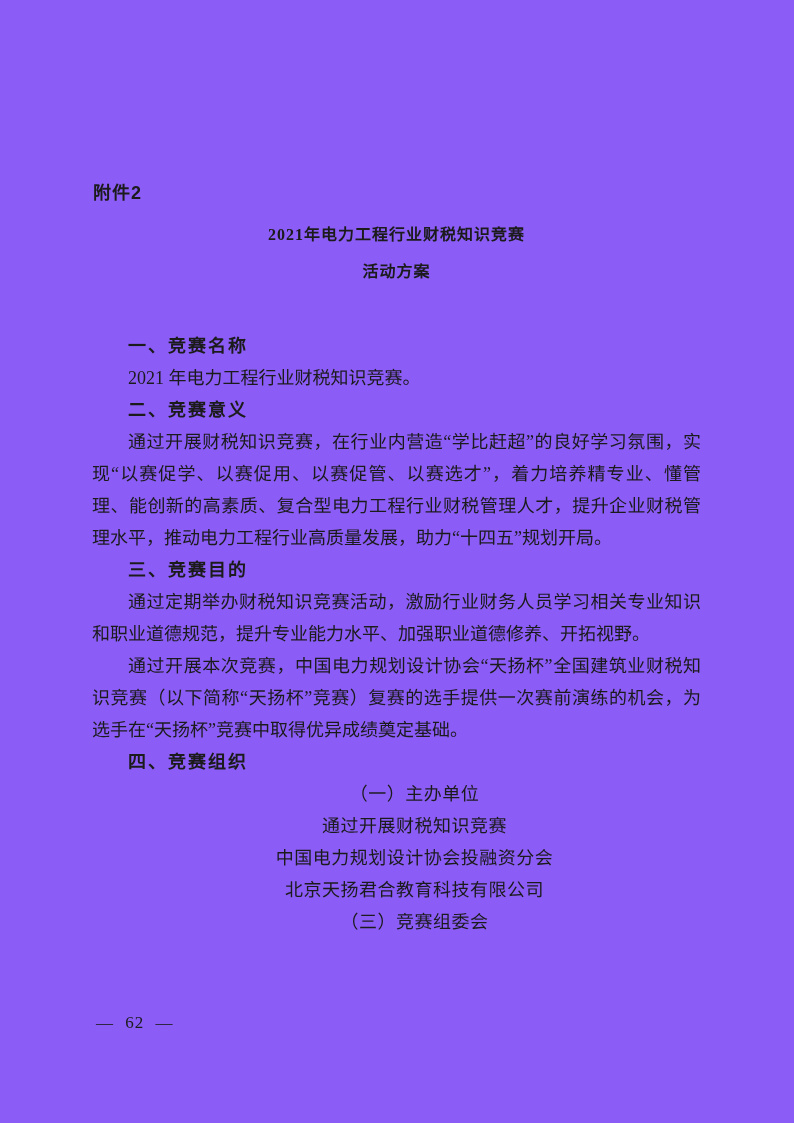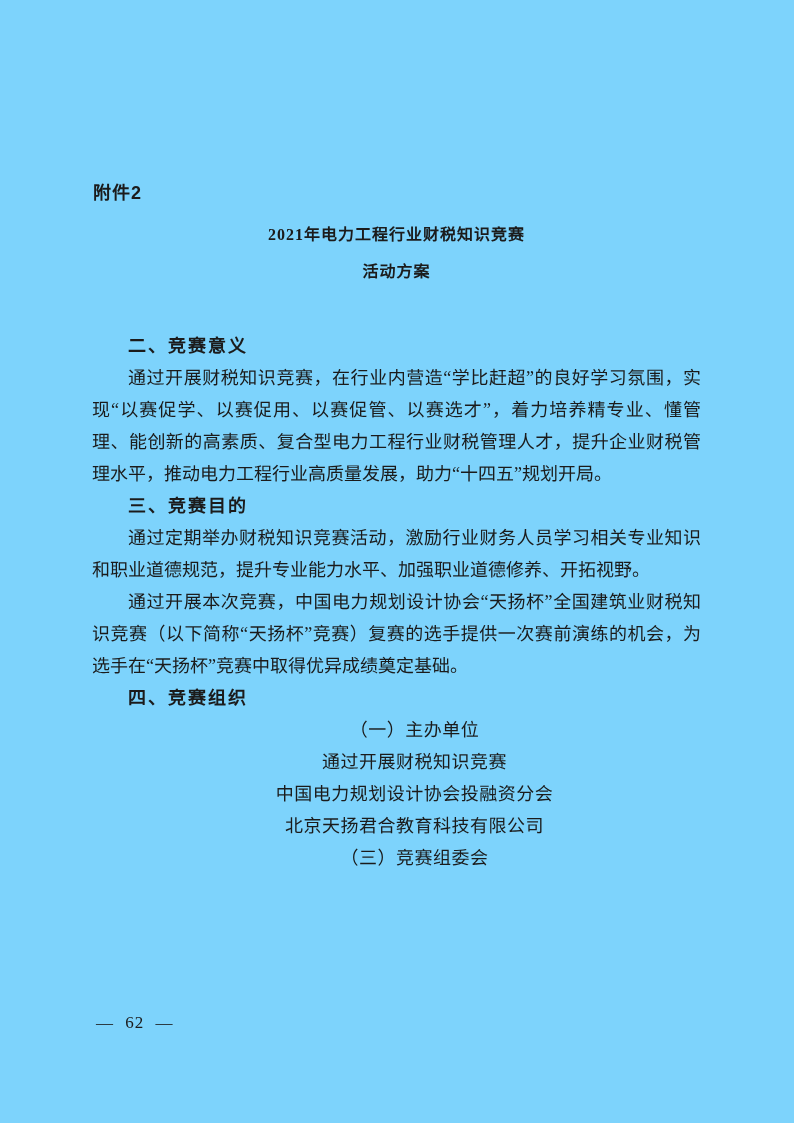--- a/index.html
+++ b/index.html
@@ -6,21 +6,21 @@
   html, body {
     margin: 0;
     padding: 0;
     background: #ffffff;
   }
   .page {
     position: relative;
     width: 794px;
     height: 1123px;
     margin: 0 auto;
-    background: #7dd3fc;
+    background: #8b5cf6;
     color: #1b1b1b;
     font-family: "Liberation Serif", "DejaVu Serif", serif;
     overflow: hidden;
   }
   .attachment-label {
     margin: 182px 0 0 93px;
     font-family: "Liberation Sans", "DejaVu Sans", sans-serif;
     font-weight: bold;
     font-size: 18px;
     line-height: 23px;
@@ -80,20 +80,24 @@
 
   <div class="attachment-label">附件2</div>
 
   <div class="doc-title">
     <div>2021年电力工程行业财税知识竞赛</div>
     <div>活动方案</div>
   </div>
 
   <div class="doc-body">
 
+  <div class="section">
+        <h2 class="section-heading">一、竞赛名称</h2>
+        <p class="para">2021 年电力工程行业财税知识竞赛。</p>
+      </div>
       <div class="section">
         <h2 class="section-heading">二、竞赛意义</h2>
         <p class="para">通过开展财税知识竞赛，在行业内营造“学比赶超”的良好学习氛围，实现“以赛促学、以赛促用、以赛促管、以赛选才”，着力培养精专业、懂管理、能创新的高素质、复合型电力工程行业财税管理人才，提升企业财税管理水平，推动电力工程行业高质量发展，助力“十四五”规划开局。</p>
       </div>
       <div class="section">
         <h2 class="section-heading">三、竞赛目的</h2>
         <p class="para">通过定期举办财税知识竞赛活动，激励行业财务人员学习相关专业知识和职业道德规范，提升专业能力水平、加强职业道德修养、开拓视野。</p>
         <p class="para">通过开展本次竞赛，中国电力规划设计协会“天扬杯”全国建筑业财税知识竞赛（以下简称“天扬杯”竞赛）复赛的选手提供一次赛前演练的机会，为选手在“天扬杯”竞赛中取得优异成绩奠定基础。</p>
       </div>
       <div class="section">

